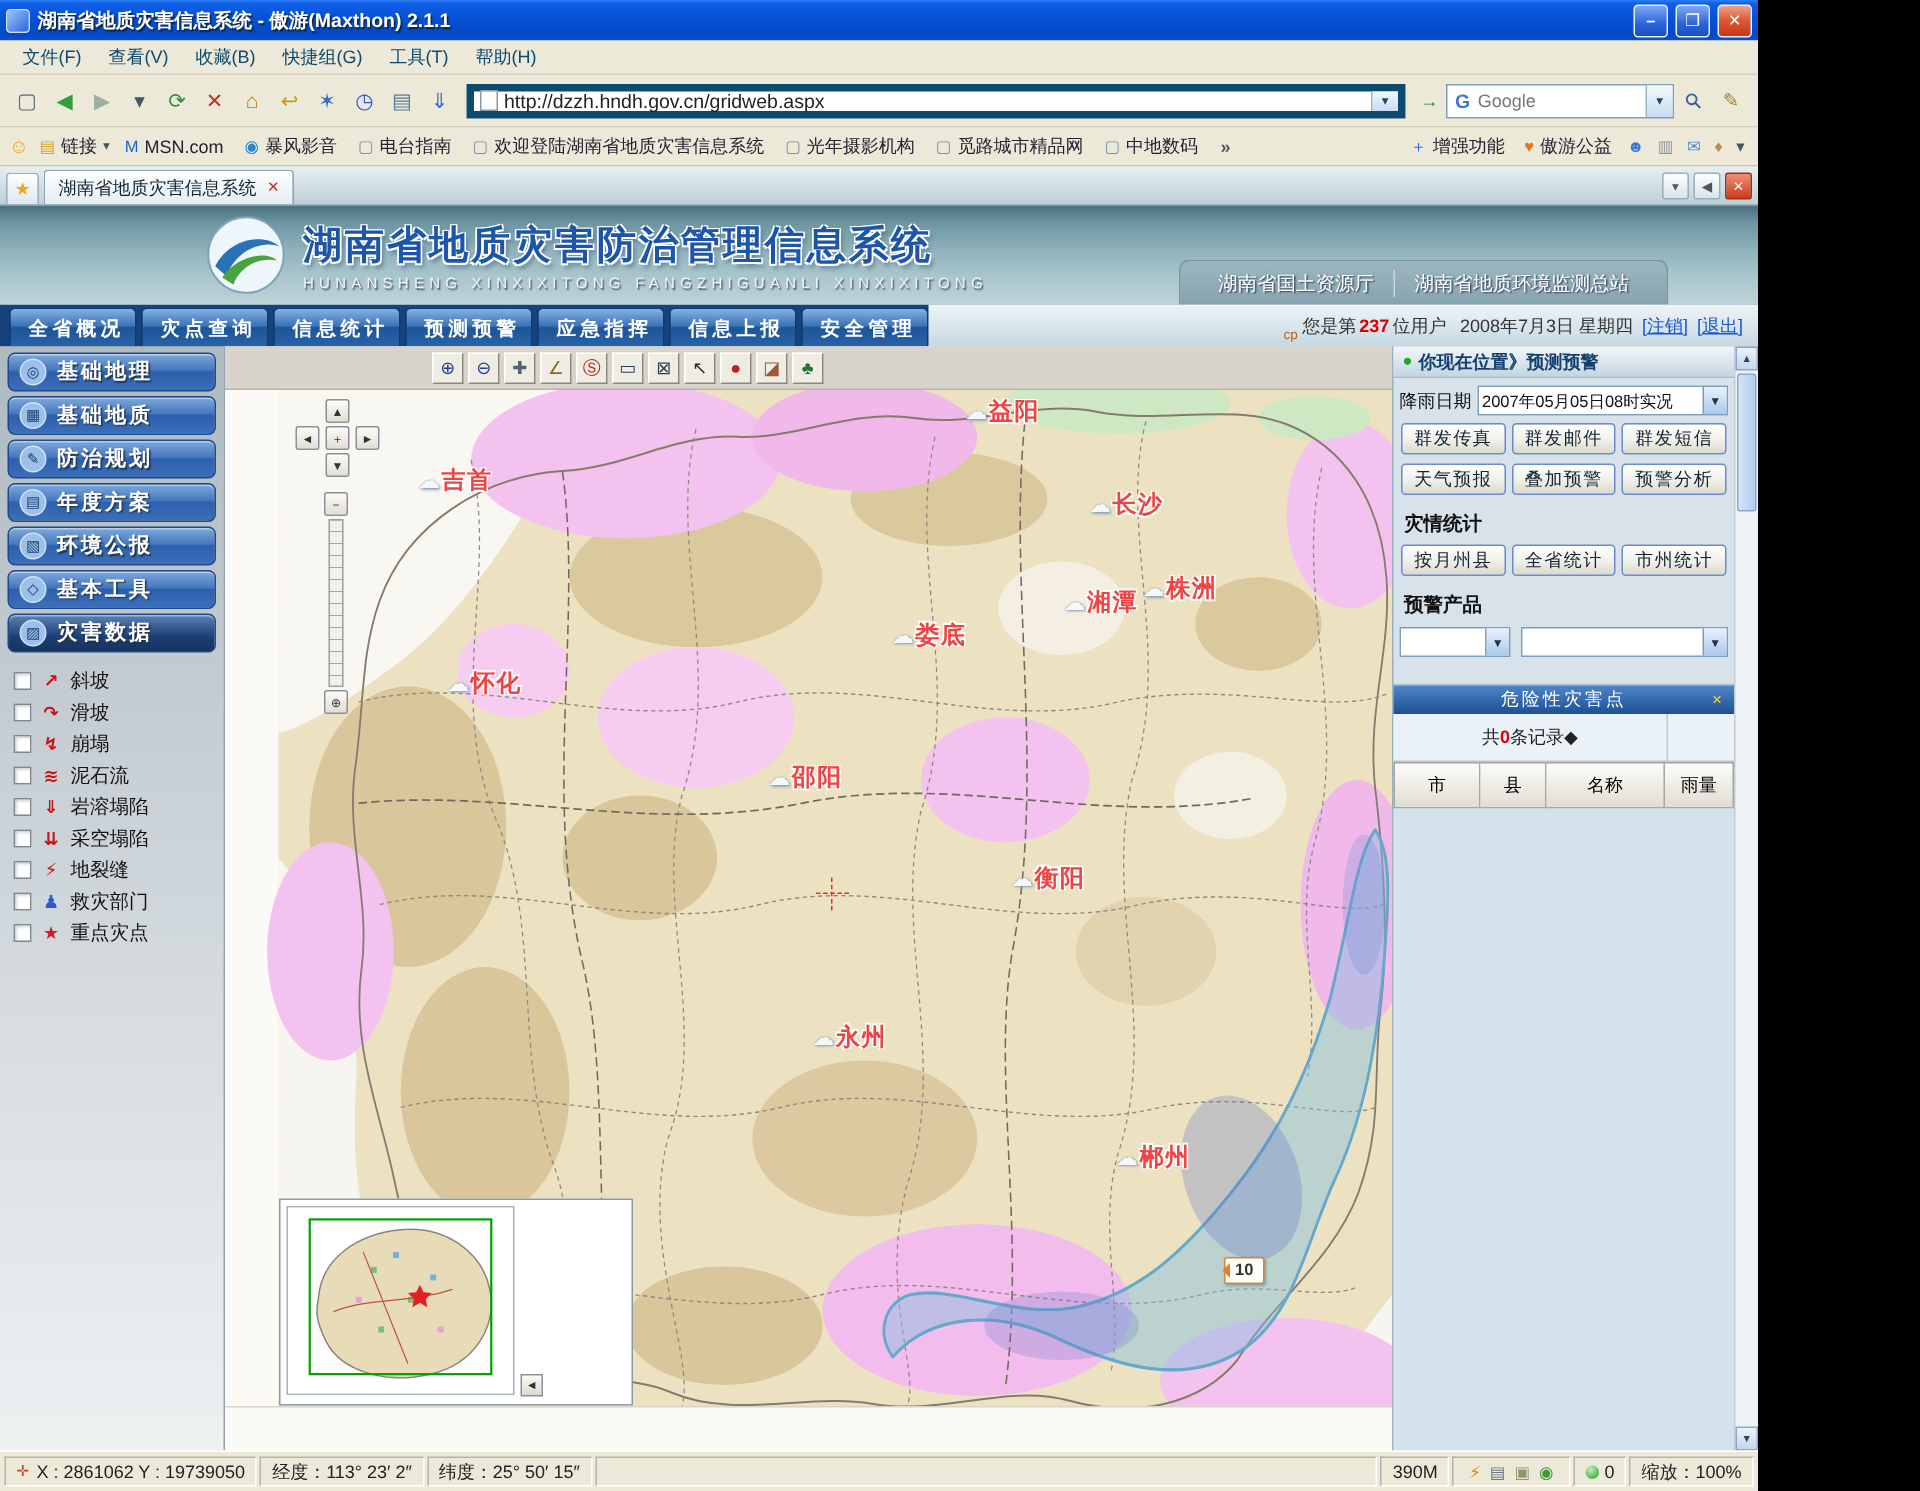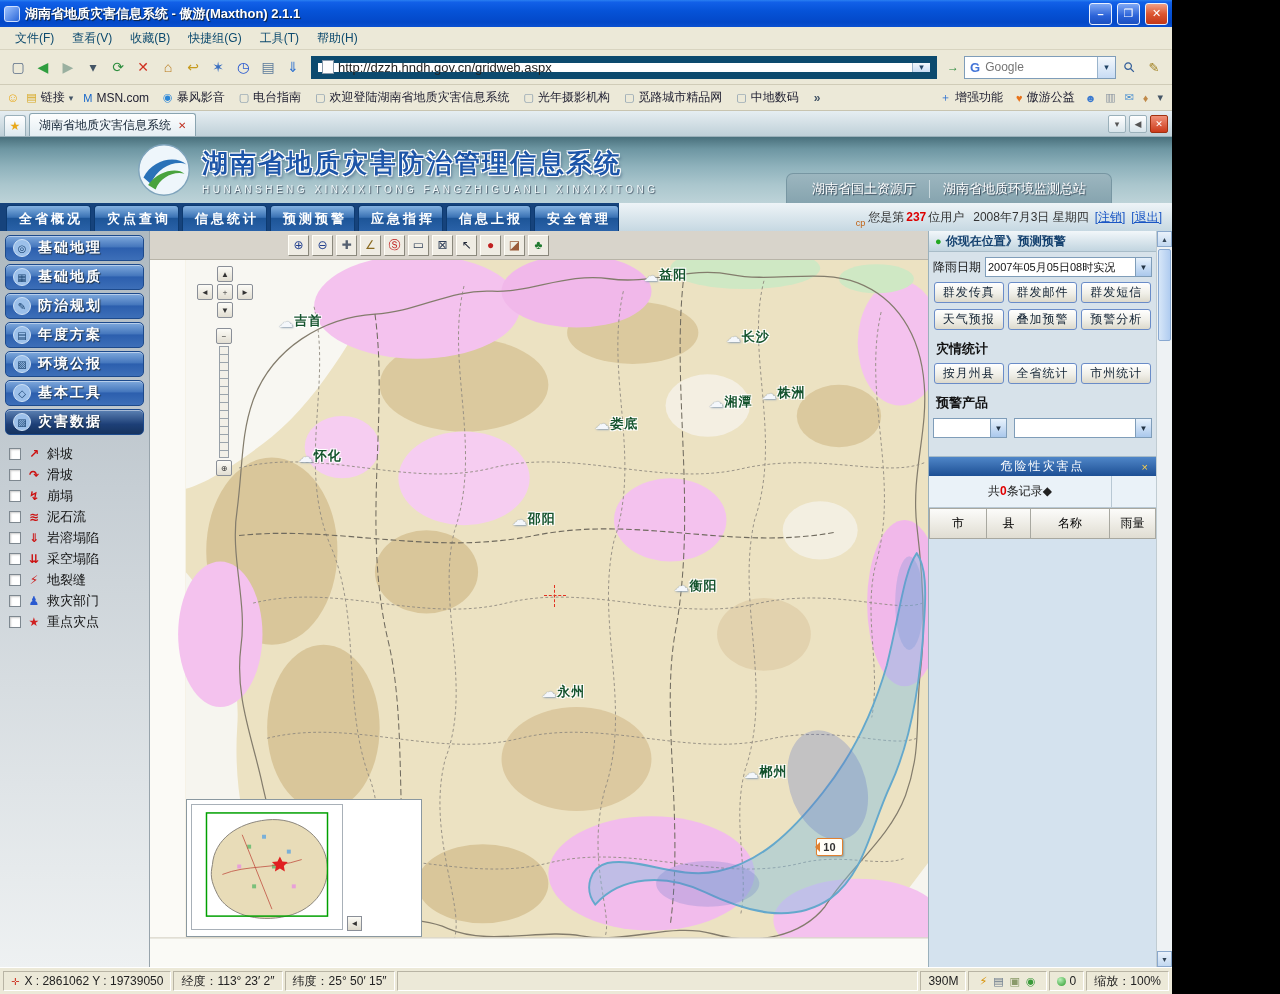--- a/index.html
+++ b/index.html
@@ -15,21 +15,21 @@
   .wbtn{width:23px;height:22px;border-radius:3px;border:1px solid #e8f0ff;display:flex;align-items:center;justify-content:center;
     color:#fff;font-size:11px;font-weight:bold;background:linear-gradient(180deg,#7fa8f4,#2a62d8 60%,#1c50c0);}
   .wbtn.close{background:linear-gradient(180deg,#f0a088,#dd5530 50%,#c43818);}
 
   
   .menubar{height:23px;flex:0 0 23px;background:#ece9d8;border-bottom:1px solid #d8d4c0;display:flex;align-items:center;padding-left:6px;}
   .menu-item{padding:3px 9px;color:#0c4a6e;cursor:default;}
   .toolbar{height:35px;flex:0 0 35px;background:#ece9d8;border-bottom:1px solid #d0ccb8;display:flex;align-items:center;gap:1px;padding:0 6px;}
   .tb-icons{display:flex;align-items:center;gap:1px;}
   .tb-btn{width:24px;height:24px;display:flex;align-items:center;justify-content:center;border:1px solid transparent;border-radius:3px;font-size:14px;cursor:default;}
-  .addr{flex:1;display:flex;align-items:center;height:23px;background:#fff;border:7px solid #0c4a6e;margin:0 5px;padding-left:4px;}
+  .addr{flex:1;display:flex;align-items:center;height:23px;background:#fff;border:5px solid #0c4a6e;margin:0 5px;padding-left:4px;}
   .page-ico{width:12px;height:14px;background:#fdfdfd;border:1px solid #89a;margin-right:4px;}
   .addr-input{flex:1;border:none;outline:none;font:13px "Liberation Sans",sans-serif;color:#222;background:transparent;}
   .drop{width:18px;align-self:stretch;display:flex;align-items:center;justify-content:center;font-size:9px;color:#246;
     background:linear-gradient(#f4f8fc,#c8dcf4);border-left:1px solid #9ab4cc;}
   .go-btn{width:20px;text-align:center;color:#2a8a3a;font-weight:bold;}
   .search{width:152px;display:flex;align-items:center;height:23px;background:#fff;border:1px solid #7f9db9;}
   .g-ico{font-weight:bold;color:#4274d8;padding:0 5px;font-size:13px;}
   .search input{flex:1;min-width:20px;border:none;outline:none;font:12px "Liberation Sans",sans-serif;color:#555;}
   .mag{display:inline-block;transform:rotate(-45deg);color:#345f9a;font-size:14px;}
   .pen{color:#a08020;font-size:13px;}
@@ -110,21 +110,21 @@
   .mapnav{position:absolute;left:46px;top:6px;display:grid;grid-template-columns:18px 18px 18px;gap:2px;justify-items:center;}
   .mn{width:16px;height:16px;background:linear-gradient(#fcfbf6,#e2ded2);border:1px solid #8a8f98;border-radius:2px;
     font-size:8px;color:#333;display:flex;align-items:center;justify-content:center;cursor:pointer;}
   .mn.blank{visibility:hidden;}
   .zoomslider{position:absolute;left:66px;top:68px;display:flex;flex-direction:column;align-items:center;gap:2px;}
   .track{width:10px;height:112px;border:1px solid #98a0a8;background:#f2f0e8 repeating-linear-gradient(180deg,transparent 0 7px,#9aa4ac 7px 8px);}
 
   .citylayer{position:absolute;inset:0;pointer-events:none;}
   .city{position:absolute;display:flex;align-items:center;gap:1px;transform:translate(0,-55%);}
   .wx{font-size:15px;color:#f4f7fb;text-shadow:0 0 1px #667a8a,1px 1px 2px #9ab;line-height:1;}
-  .nm{font-size:13px;font-weight:bold;color:#14532d;letter-spacing:1px;
+  .nm{font-size:16px;font-weight:bold;color:#ef4444;letter-spacing:1px;
     text-shadow:1px 1px 0 rgba(255,255,255,.95),-1px -1px 0 rgba(255,255,255,.95),1px -1px 0 rgba(255,255,255,.95),-1px 1px 0 rgba(255,255,255,.95);}
   .redcross{position:absolute;left:50.6%;top:46%;width:22px;height:22px;}
   .redcross::before{content:"";position:absolute;left:0;right:0;top:10px;border-top:1px dashed #e23020;}
   .redcross::after{content:"";position:absolute;top:0;bottom:0;left:10px;border-left:1px dashed #e23020;}
   .mapflag{position:absolute;left:85.6%;top:81.8%;min-width:27px;height:18px;background:#fffef8;border:1px solid #e08030;border-radius:2px;
     display:flex;align-items:center;justify-content:center;font-size:11px;font-weight:bold;color:#333;box-shadow:1px 1px 2px rgba(0,0,0,.25);}
   .mapflag::before{content:"";position:absolute;left:-7px;top:3px;border:5px solid transparent;border-right-color:#e08030;}
 
   .overview{position:absolute;left:36px;bottom:30px;width:236px;height:138px;background:#fff;border:1px solid #8a98a0;padding:4px;}
   .ovsvg{width:152px;height:126px;border:1px solid #a8b0b8;display:block;}

